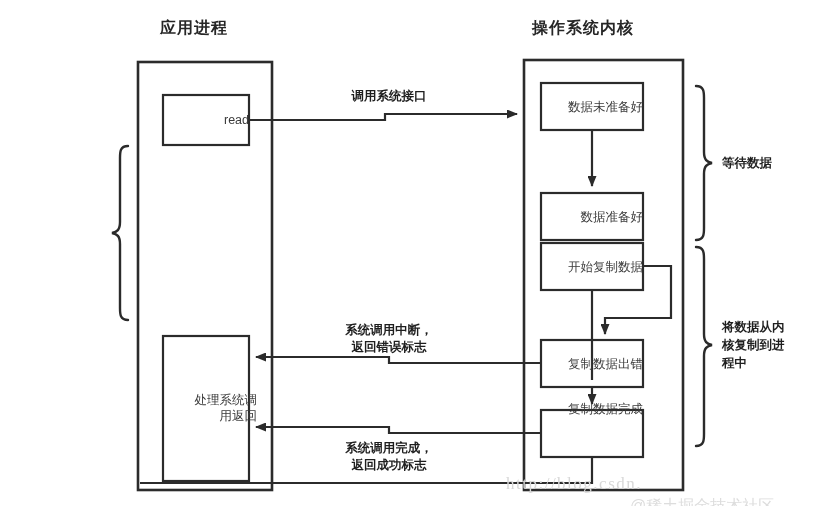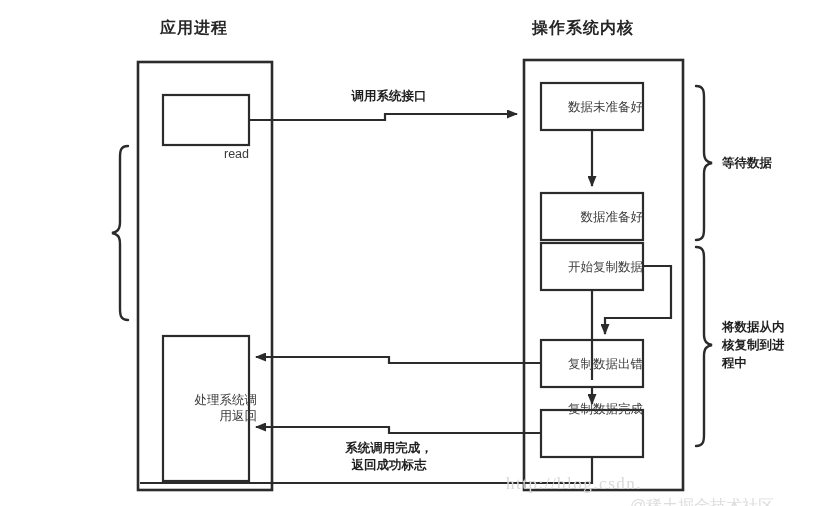--- a/index.html
+++ b/index.html
@@ -133,36 +133,38 @@
              L704 334
              C704 342 707 344 712 345
              C707 346 704 348 704 356
              L704 434
              C704 440 704 446 696 446" fill="none" stroke="#2b2b2b" stroke-width="2.4" stroke-linecap="round"></path>
   </svg>
 
   <div class="col-title" id="title-app">应用进程</div>
   <div class="col-title" id="title-kernel">操作系统内核</div>
 
-  <div class="box-label" style="left:163px;top:112px;width:86px;margin-top:34px;">read</div>
+  <div class="box-label" style="left:163px;top:112px;width:86px;">read</div>
 
   <div class="box-label multi" style="left:171px;top:392px;width:86px;">
     <div>处理系统调</div>
     <div>用返回</div>
   </div>
 
   <div class="box-label" style="left:541px;top:99px;width:102px;">数据未准备好</div>
   <div class="box-label" style="left:541px;top:209px;width:102px;">数据准备好</div>
   <div class="box-label" style="left:541px;top:259px;width:102px;">开始复制数据</div>
   <div class="box-label" style="left:541px;top:356px;width:102px;">复制数据出错</div>
   <div class="box-label" style="left:541px;top:401px;width:102px;">复制数据完成</div>
 
   <div class="edge-label" style="left:299px;top:88px;width:180px;">调用系统接口</div>
 
   <div class="edge-label" style="left:294px;top:322px;width:190px;">
+    <div>系统调用中断，</div>
+    <div>返回错误标志</div>
   </div>
 
   <div class="edge-label" style="left:294px;top:440px;width:190px;">
     <div>系统调用完成，</div>
     <div>返回成功标志</div>
   </div>
 
 
   <div class="brace-label" style="left:722px;top:154px;">等待数据</div>
 

